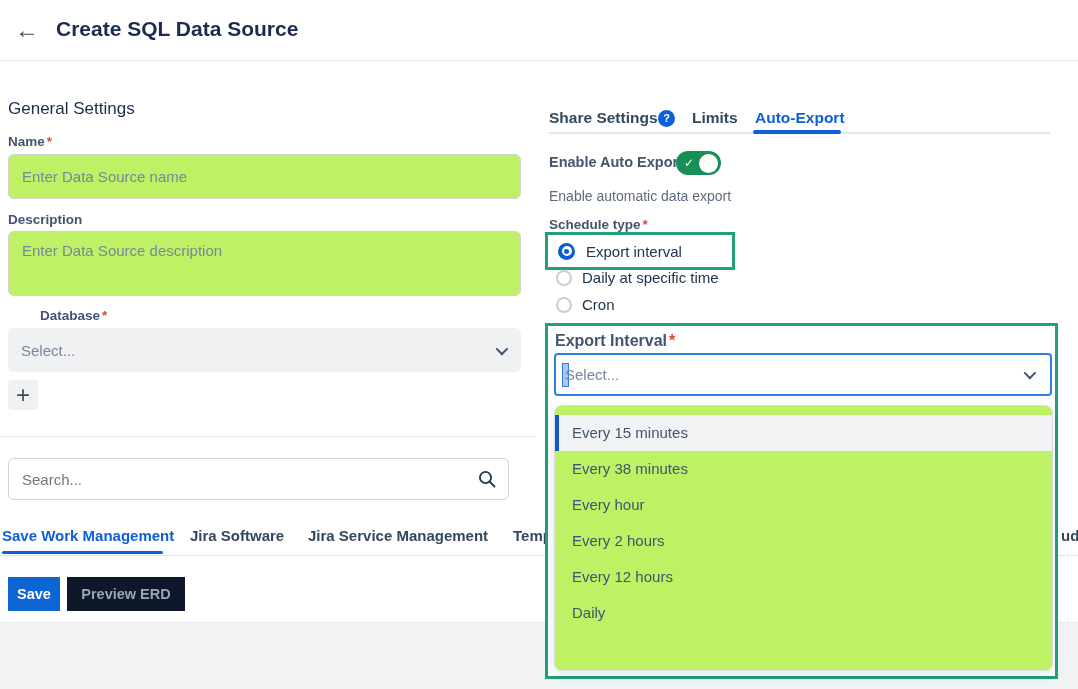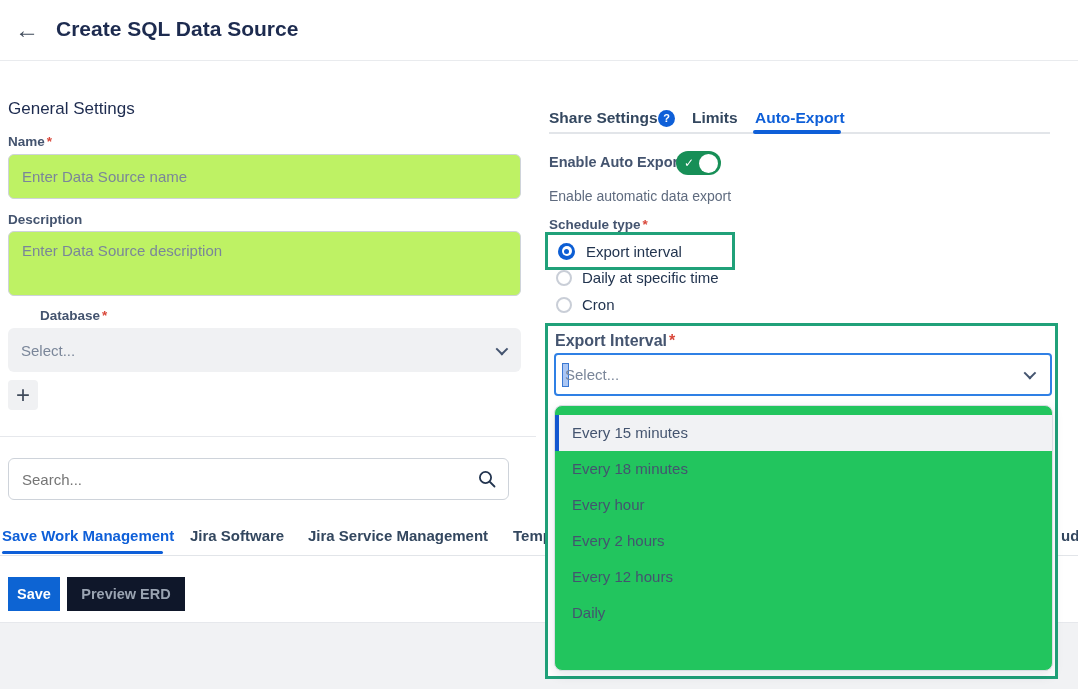--- a/index.html
+++ b/index.html
@@ -84,21 +84,21 @@
 
   #hl-interval { left:545px; top:323px; width:513px; height:356px; }
   .int-label { position:absolute; left:7px; top:6px; font-size:16px; font-weight:700; color:#44546f; }
   .combo { position:absolute; left:6px; top:27px; width:498px; height:43px; border:2px solid #2f80e5;
            border-radius:4px; background:#fff; cursor:text; }
   .combo .caret { position:absolute; left:6px; top:8px; width:7px; height:24px;
                   background:rgba(125,168,238,.65); border:1px solid #3a78d2; }
   .combo .ph { position:absolute; left:9px; top:11px; font-size:15px; color:#7a8699; }
   .combo .chev { position:absolute; right:17px; top:15px; }
 
-  .listbox { position:absolute; left:6px; top:79px; width:499px; height:266px; background:#22c55e;
+  .listbox { position:absolute; left:6px; top:79px; width:499px; height:266px; background:#bef264;
              border:1px solid #d9dde3; border-radius:8px; box-shadow:0 4px 12px rgba(9,30,66,.10);
              padding-top:9px; overflow:hidden; }
   .opt { position:relative; height:36px; line-height:36px; padding-left:17px; font-size:15px; color:#44546f; cursor:pointer; }
   .opt.sel { background:#f1f2f4; }
   .opt.sel::before { content:""; position:absolute; left:0; top:0; bottom:0; width:4px; background:#1257d0; }
 
   .tab-fragment { position:absolute; left:1061px; top:527px; font-size:15px; font-weight:700; color:#33475f; z-index:0; }
 </style>
 </head>
 <body>
@@ -187,21 +187,21 @@
     </div>
 
     <div class="combo">
       <span class="caret"></span>
       <span class="ph">Select...</span>
       <span class="chev"></span>
     </div>
 
     <div class="listbox">
       <div class="opt sel">Every 15 minutes</div>
-      <div class="opt">Every 18 minutes</div>
+      <div class="opt">Every 38 minutes</div>
       <div class="opt">Every hour</div>
       <div class="opt">Every 2 hours</div>
       <div class="opt">Every 12 hours</div>
       <div class="opt">Daily</div>
     </div>
   </div>
 
 </div>
 
 </body></html>

